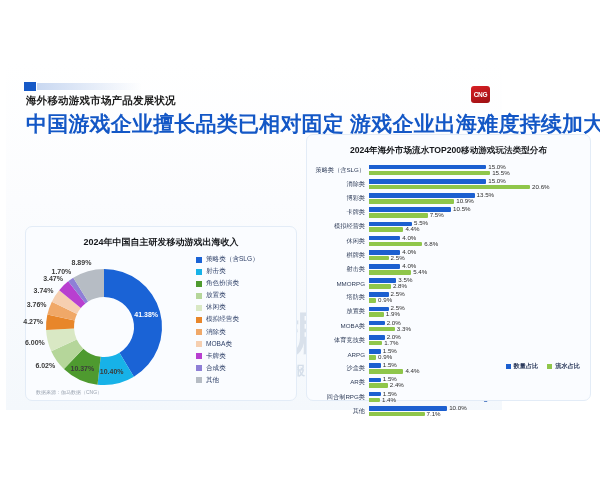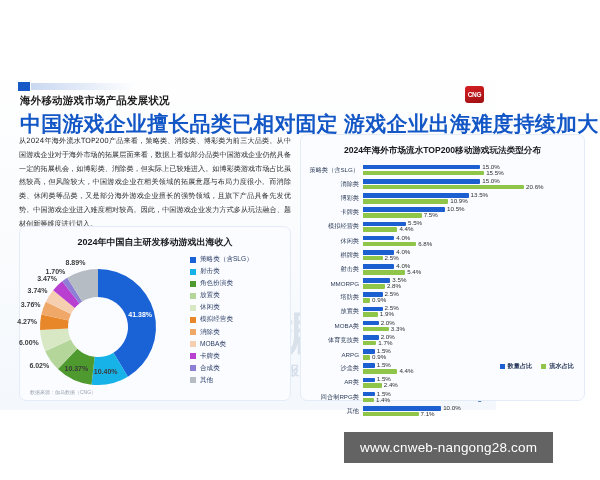--- a/index.html
+++ b/index.html
@@ -15,21 +15,21 @@
   .tg-badge {
     position: absolute; left: 7px; top: 7px;
     background: #636363; color: #fff;
     font-size: 15px; letter-spacing: .4px;
     padding: 7px 13px 8px 13px;
     white-space: nowrap;
   }
 
   
   .slide {
-    position: absolute; left: 0; top: 62px;
+    position: absolute; left: 6px; top: 62px;
     width: 496px; height: 348px;
     background: linear-gradient(180deg,#ffffff 0%, #fbfcfe 40%, #f4f8fc 100%);
   }
 
   .accent-wrap { position: absolute; left: 18px; top: 20px; width: 120px; height: 9px; }
   .accent-sq { position: absolute; left: 0; top: 0; width: 12px; height: 9px; background: #1659c7; }
   .accent-fade {
     position: absolute; left: 13px; top: 1px; width: 105px; height: 7px;
     background: linear-gradient(90deg, #c9d8f1 0%, rgba(236,242,250,0) 100%);
   }
@@ -163,21 +163,20 @@
       <div class="accent-sq"></div>
       <div class="accent-fade"></div>
     </div>
 
     <div class="kicker">海外移动游戏市场产品发展状况</div>
     <div class="headline">中国游戏企业擅长品类已相对固定 游戏企业出海难度持续加大</div>
 
     <div class="cng-logo">CNG</div>
     <div class="page-num">5</div>
 
-    <div class="body-text">从2024年海外流水TOP200产品来看，策略类、消除类、博彩类为前三大品类。从中国游戏企业对于海外市场的拓展层面来看，数据上看似部分品类中国游戏企业仍然具备一定的拓展机会，如博彩类、消除类，但实际上已较难进入。如博彩类游戏市场占比虽然较高，但风险较大，中国游戏企业在相关领域的拓展意愿与布局力度很小。而消除类、休闲类等品类，又是部分海外游戏企业擅长的强势领域，且旗下产品具备先发优势。中国游戏企业进入难度相对较高。因此，中国游戏企业发力方式多从玩法融合、题材创新等维度进行切入。</div>
 
     <div class="wm wm-big">伽马数据</div>
     <div class="wm wm-sub">公众号：游戏产业报告</div>
 
     <div class="card" id="pie-card">
       <div class="card-title">
         <div>2024年中国自主研发移动游戏出海收入</div>
       </div>
       <div class="pie-wrap">
         <svg class="pie-svg" id="pie-svg" width="160" height="132" viewBox="0 0 160 132">
@@ -429,14 +428,13 @@
           </div>
           <div class="blg">
             <span class="blg-sw" style="background:#8fc64a"></span>
             <span class="blg-tx">流水占比</span>
           </div>
         </div>
     </div>
 
   </div>
 
-  <div class="url-badge">www.cnweb-nangong28.com</div>
 </div>
 
 </body></html>

